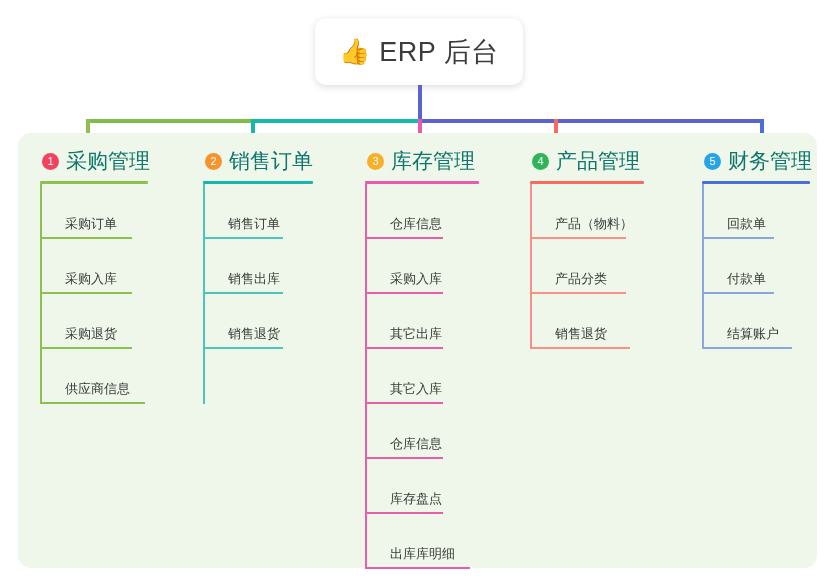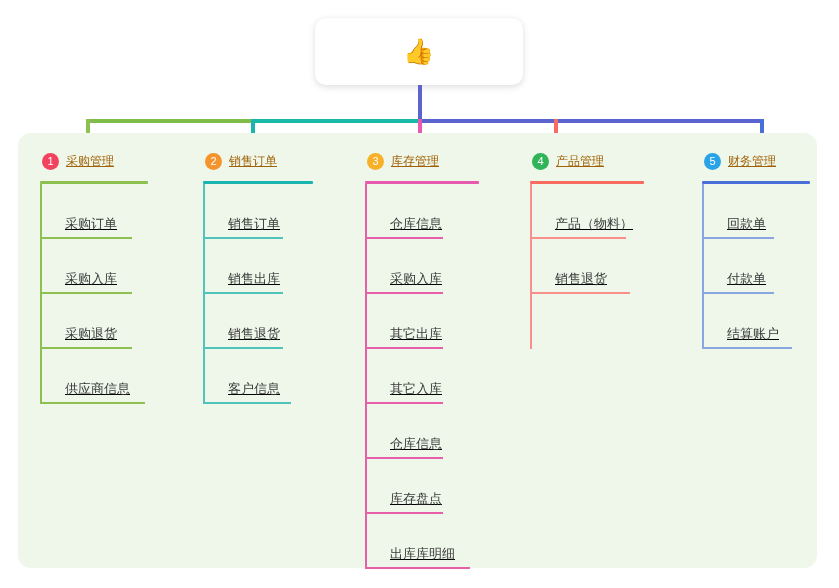--- a/index.html
+++ b/index.html
@@ -60,51 +60,52 @@
     display: flex; align-items: center; gap: 7px;
     height: 28px; padding-left: 2px;
   }
   .badge {
     width: 17px; height: 17px; border-radius: 50%;
     color: #ffffff; font-size: 11px;
     display: flex; align-items: center; justify-content: center;
     flex: 0 0 auto; line-height: 1;
   }
   .col-title {
-    font-size: 12px; color: #a16207; white-space: nowrap; text-decoration: underline;
+    font-size: 21px; color: #0f766e; white-space: nowrap;
   }
   .head-rule {
     height: 3px; border-radius: 1px; margin-top: 6px;
   }
   .items { position: relative; padding-top: 0; }
   .spine {
     position: absolute; left: 0; top: 0; width: 2px;
   }
   .item {
     position: relative;
     height: 55px;
     padding-left: 25px;
-    display: flex; align-items: flex-end; text-decoration: underline;
+    display: flex; align-items: flex-end;
   }
   .item-label {
     font-size: 13px; color: #3a3a3a;
     padding-bottom: 6px; white-space: nowrap;
   }
   .item-rule {
     position: absolute; left: 0; bottom: 0;
     height: 2px;
   }
 </style>
 </head>
 <body>
 
 <div id="stage">
 
   <div class="title-card">
     <span class="title-emoji">👍</span>
+    <span class="title-text">ERP 后台</span>
   </div>
 
   <div class="trunk"></div>
   <div id="bus-layer">
       <div class="bus" style="left: 86px; width: 165px; background: rgb(126, 189, 74);"></div>
       <div class="bus" style="left: 251px; width: 167px; background: rgb(24, 185, 168);"></div>
       <div class="bus" style="left: 418px; width: 346px; background: rgb(91, 99, 207);"></div>
     </div>
   <div id="stub-layer">
       <div class="stub" style="left: 86px; background: rgb(140, 193, 82);"></div>
@@ -156,24 +157,20 @@
             <div class="item-rule" style="width: 80px; background: rgb(78, 196, 187);"></div>
           </div>
           <div class="item">
             <span class="item-label">销售出库</span>
             <div class="item-rule" style="width: 80px; background: rgb(78, 196, 187);"></div>
           </div>
           <div class="item">
             <span class="item-label">销售退货</span>
             <div class="item-rule" style="width: 80px; background: rgb(78, 196, 187);"></div>
           </div>
-          <div class="item">
-            <span class="item-label">客户信息</span>
-            <div class="item-rule" style="width: 88px; background: rgb(78, 196, 187);"></div>
-          </div>
         </div>
       </div>
       <div class="col" style="left: 365px; top: 147px;">
         <div class="col-head">
           <span class="badge" style="background: rgb(248, 176, 41);">3</span>
           <span class="col-title">库存管理</span>
         </div>
         <div class="head-rule" style="width: 114px; background: rgb(232, 90, 173);"></div>
         <div class="items">
           <div class="spine" style="height: 385px; background: rgb(231, 95, 168);"></div>
@@ -213,20 +210,24 @@
           <span class="col-title">产品管理</span>
         </div>
         <div class="head-rule" style="width: 114px; background: rgb(247, 107, 96);"></div>
         <div class="items">
           <div class="spine" style="height: 165px; background: rgb(248, 144, 137);"></div>
           <div class="item">
             <span class="item-label">产品（物料）</span>
             <div class="item-rule" style="width: 96px; background: rgb(248, 144, 137);"></div>
           </div>
           <div class="item">
+            <span class="item-label">产品分类</span>
+            <div class="item-rule" style="width: 96px; background: rgb(248, 144, 137);"></div>
+          </div>
+          <div class="item">
             <span class="item-label">销售退货</span>
             <div class="item-rule" style="width: 100px; background: rgb(248, 144, 137);"></div>
           </div>
         </div>
       </div>
       <div class="col" style="left: 702px; top: 147px;">
         <div class="col-head">
           <span class="badge" style="background: rgb(41, 163, 232);">5</span>
           <span class="col-title">财务管理</span>
         </div>

